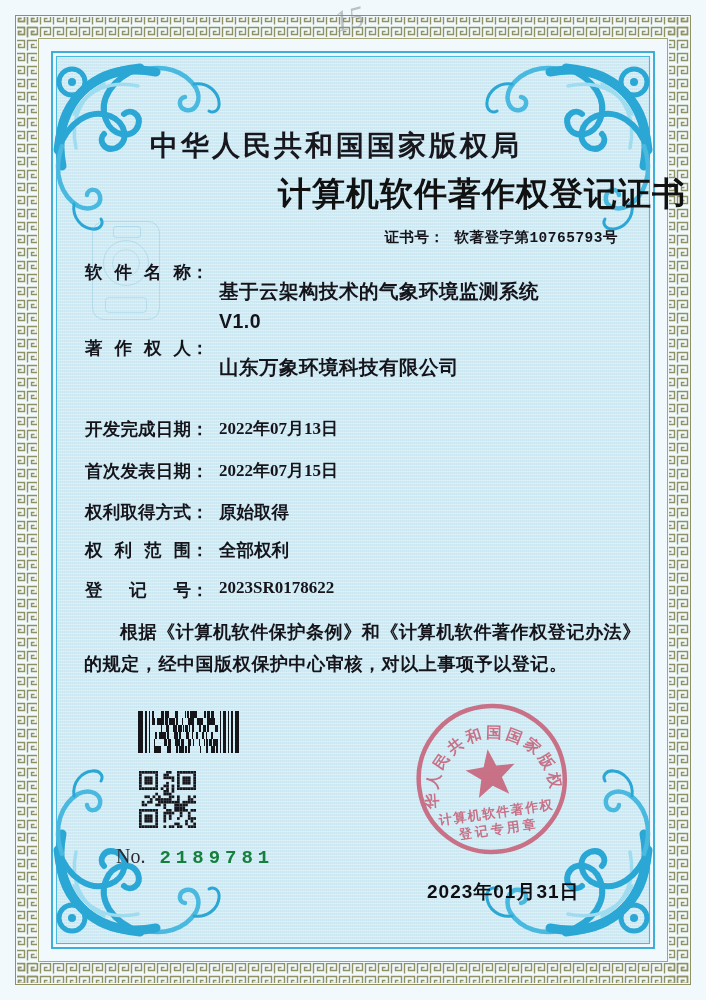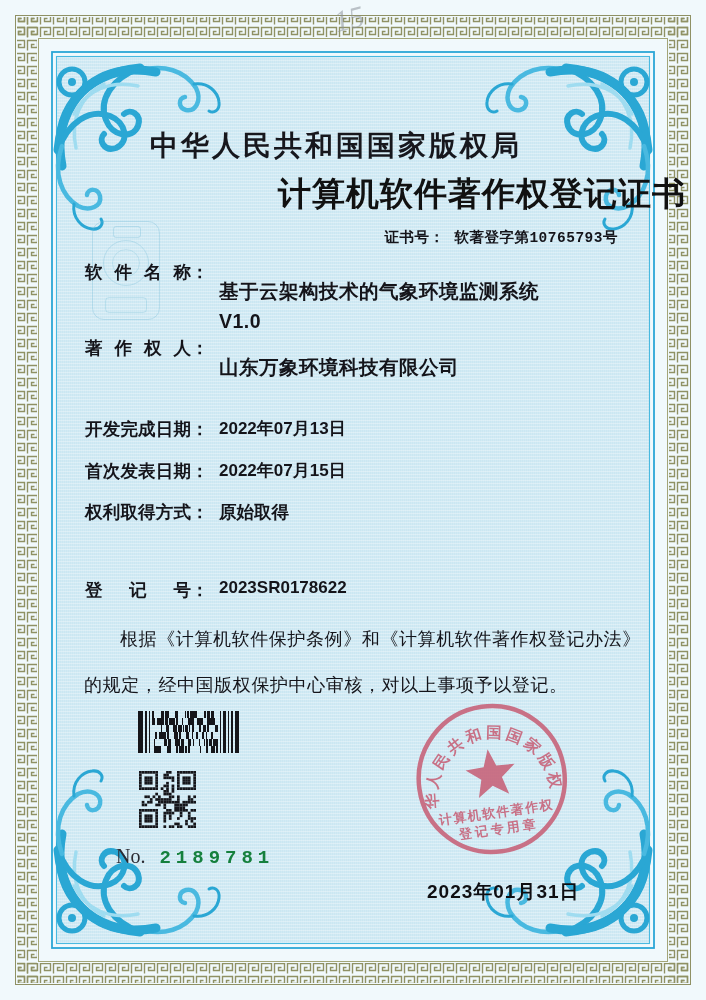--- a/index.html
+++ b/index.html
@@ -46,26 +46,26 @@
   .sticker .tab{position:absolute;left:20px;top:4px;width:26px;height:10px;border:1px solid rgba(110,185,212,.45);border-radius:3px;}
   .sticker .circ{position:absolute;left:10px;top:18px;width:44px;height:44px;border:1.2px solid rgba(110,185,212,.45);border-radius:50%;}
   .sticker .circ2{position:absolute;left:19px;top:27px;width:26px;height:26px;border:1px solid rgba(110,185,212,.35);border-radius:50%;}
   .sticker .base{position:absolute;left:12px;bottom:6px;width:40px;height:14px;border:1px solid rgba(110,185,212,.40);border-radius:4px;}
 
   .row{position:absolute;left:85px;font-size:17.5px;font-weight:700;white-space:nowrap;}
   .lab{display:inline-block;width:106px;text-align:justify;text-align-last:justify;vertical-align:top;}
   .colon{display:inline-block;width:20px;vertical-align:top;}
   .val{display:inline-block;margin-left:8px;vertical-align:top;font-weight:700;}
   .val-lg{font-size:19.5px;letter-spacing:.5px;margin-top:18px;}
-  .val-sm{font-size:17px;font-family:Liberation Sans, sans-serif;}
+  .val-sm{font-size:17px;font-family:Liberation Serif, serif;}
   .val .line2{display:block;margin-top:5px;}
 
   .statement{
     position:absolute;left:84px;top:616px;width:560px;
-    font-size:18px;font-weight:400;line-height:46px;letter-spacing:.6px;
+    font-size:18px;font-weight:700;line-height:32px;letter-spacing:.6px;
     text-indent:2em;margin:0;
   }
 
   .barcode{position:absolute;left:138px;top:711px;width:102px;height:42px;}
   .qrcode{position:absolute;left:139px;top:771px;width:57px;height:57px;}
   .barcode svg rect,.qrcode svg rect{fill:#15151a;}
 
   .seal{
     position:absolute;left:410px;top:699px;width:164px;height:164px;
     transform:rotate(-8deg);mix-blend-mode:multiply;opacity:.88;z-index:2;
@@ -153,20 +153,23 @@
     </div>
 
     <div class="row" style="top:459px">
       <span class="lab">首次发表日期</span><span class="colon">：</span><span class="val val-sm">2022年07月15日</span>
     </div>
 
     <div class="row" style="top:500px">
       <span class="lab">权利取得方式</span><span class="colon">：</span><span class="val" style="font-size:17.5px">原始取得</span>
     </div>
 
+    <div class="row" style="top:538px">
+      <span class="lab">权利范围</span><span class="colon">：</span><span class="val" style="font-size:17.5px">全部权利</span>
+    </div>
 
     <div class="row" style="top:578px">
       <span class="lab">登记号</span><span class="colon">：</span><span class="val val-sm">2023SR0178622</span>
     </div>
 
     <p class="statement">根据《计算机软件保护条例》和《计算机软件著作权登记办法》的规定，经中国版权保护中心审核，对以上事项予以登记。</p>
 
     <div class="barcode" id="barcode"><svg viewBox="0 0 102 42" width="102" height="42">
           <rect x="0" y="0" width="5" height="42"></rect>
           <rect x="7" y="0" width="2" height="42"></rect>

